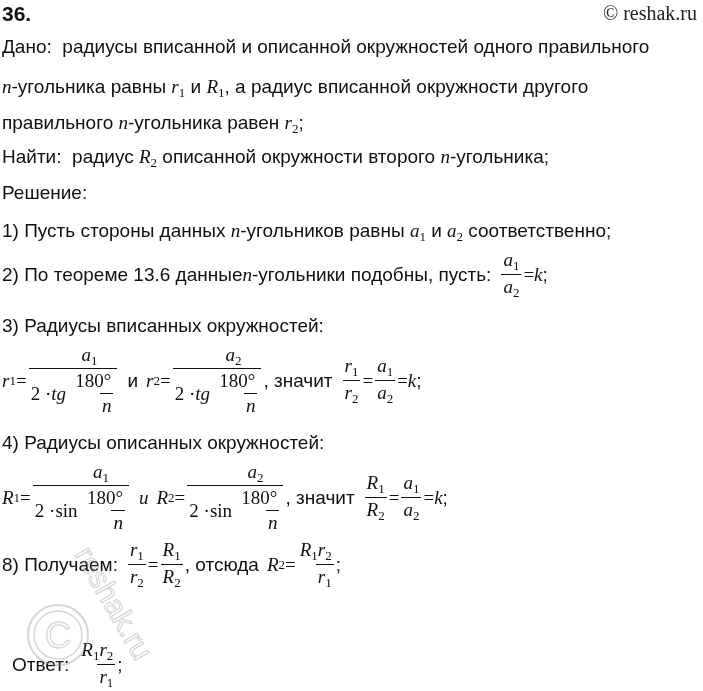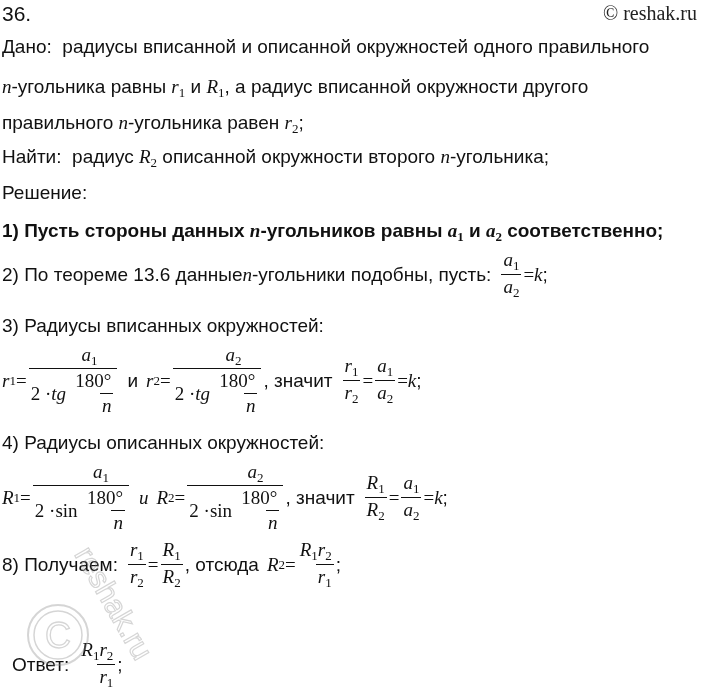--- a/index.html
+++ b/index.html
@@ -2,21 +2,21 @@
 <html><head>
 <meta charset="utf-8">
 <style>
   html, body { margin: 0; padding: 0; background: #ffffff; }
   body {
     width: 703px; height: 691px; position: relative; overflow: hidden;
     font-family: "Liberation Sans", "DejaVu Sans", sans-serif;
     color: #111; font-size: 19px;
   }
   .abs { position: absolute; white-space: nowrap; }
-  .num { font-weight: normal; font-size: 21px; }
+  .num { font-weight: bold; font-size: 21px; }
   .copy { font-family: "Liberation Serif", serif; font-size: 20px; color: #222; }
   .m { font-family: "Liberation Serif", "DejaVu Serif", serif; font-style: italic; }
   .mr { font-family: "Liberation Serif", "DejaVu Serif", serif; font-style: normal; }
   sub { font-size: 13px; vertical-align: -4px; font-style: normal; font-family: "Liberation Serif", serif; }
   .frac { display: inline-flex; flex-direction: column; align-items: flex-end; vertical-align: middle; margin: 0 2px; }
   .frac > .n { padding: 0 2px 1px; line-height: 1.1; }
   .frac > .d { border-top: 1.4px solid #111; padding: 2px 2px 0; line-height: 1.1; }
   .line { display: flex; align-items: center; }
   .gap { display: inline-block; width: 8px; }
   .watermark { position: absolute; left: 20px; top: 545px; opacity: 0.35; }
@@ -36,21 +36,21 @@
 <div class="abs" style="left:2px; top:112px;">
   <span>правильного </span><span class="m">n</span><span>-угольника равен </span><span class="m">r</span><sub>2</sub><span>;</span>
 </div>
 
 <div class="abs" style="left:2px; top:146px;">
   <span>Найти:</span>&nbsp;&nbsp;<span>радиус </span><span class="m">R</span><sub>2</sub><span> описанной окружности второго </span><span class="m">n</span><span>-угольника;</span>
 </div>
 
 <div class="abs" style="left:2px; top:182px;text-align:right;">Решение:</div>
 
-<div class="abs" style="left:2px; top:220px;font-weight:bold;">
+<div class="abs" style="left:2px; top:220px;">
   <span>1) Пусть стороны данных </span><span class="m">n</span><span>-угольников равны </span><span class="m">a</span><sub>1</sub><span> и </span><span class="m">a</span><sub>2</sub><span> соответственно;</span>
 </div>
 
 <div class="abs line" style="left:2px; top:250px;">
   <span>2) По теореме 13.6 данные </span>
     <span class="m">n</span>
     <span>-угольники подобны, пусть:</span>
   <span class="gap"></span>
   <span class="frac m">
       <span class="n"><span>a</span><sub>1</sub></span>

